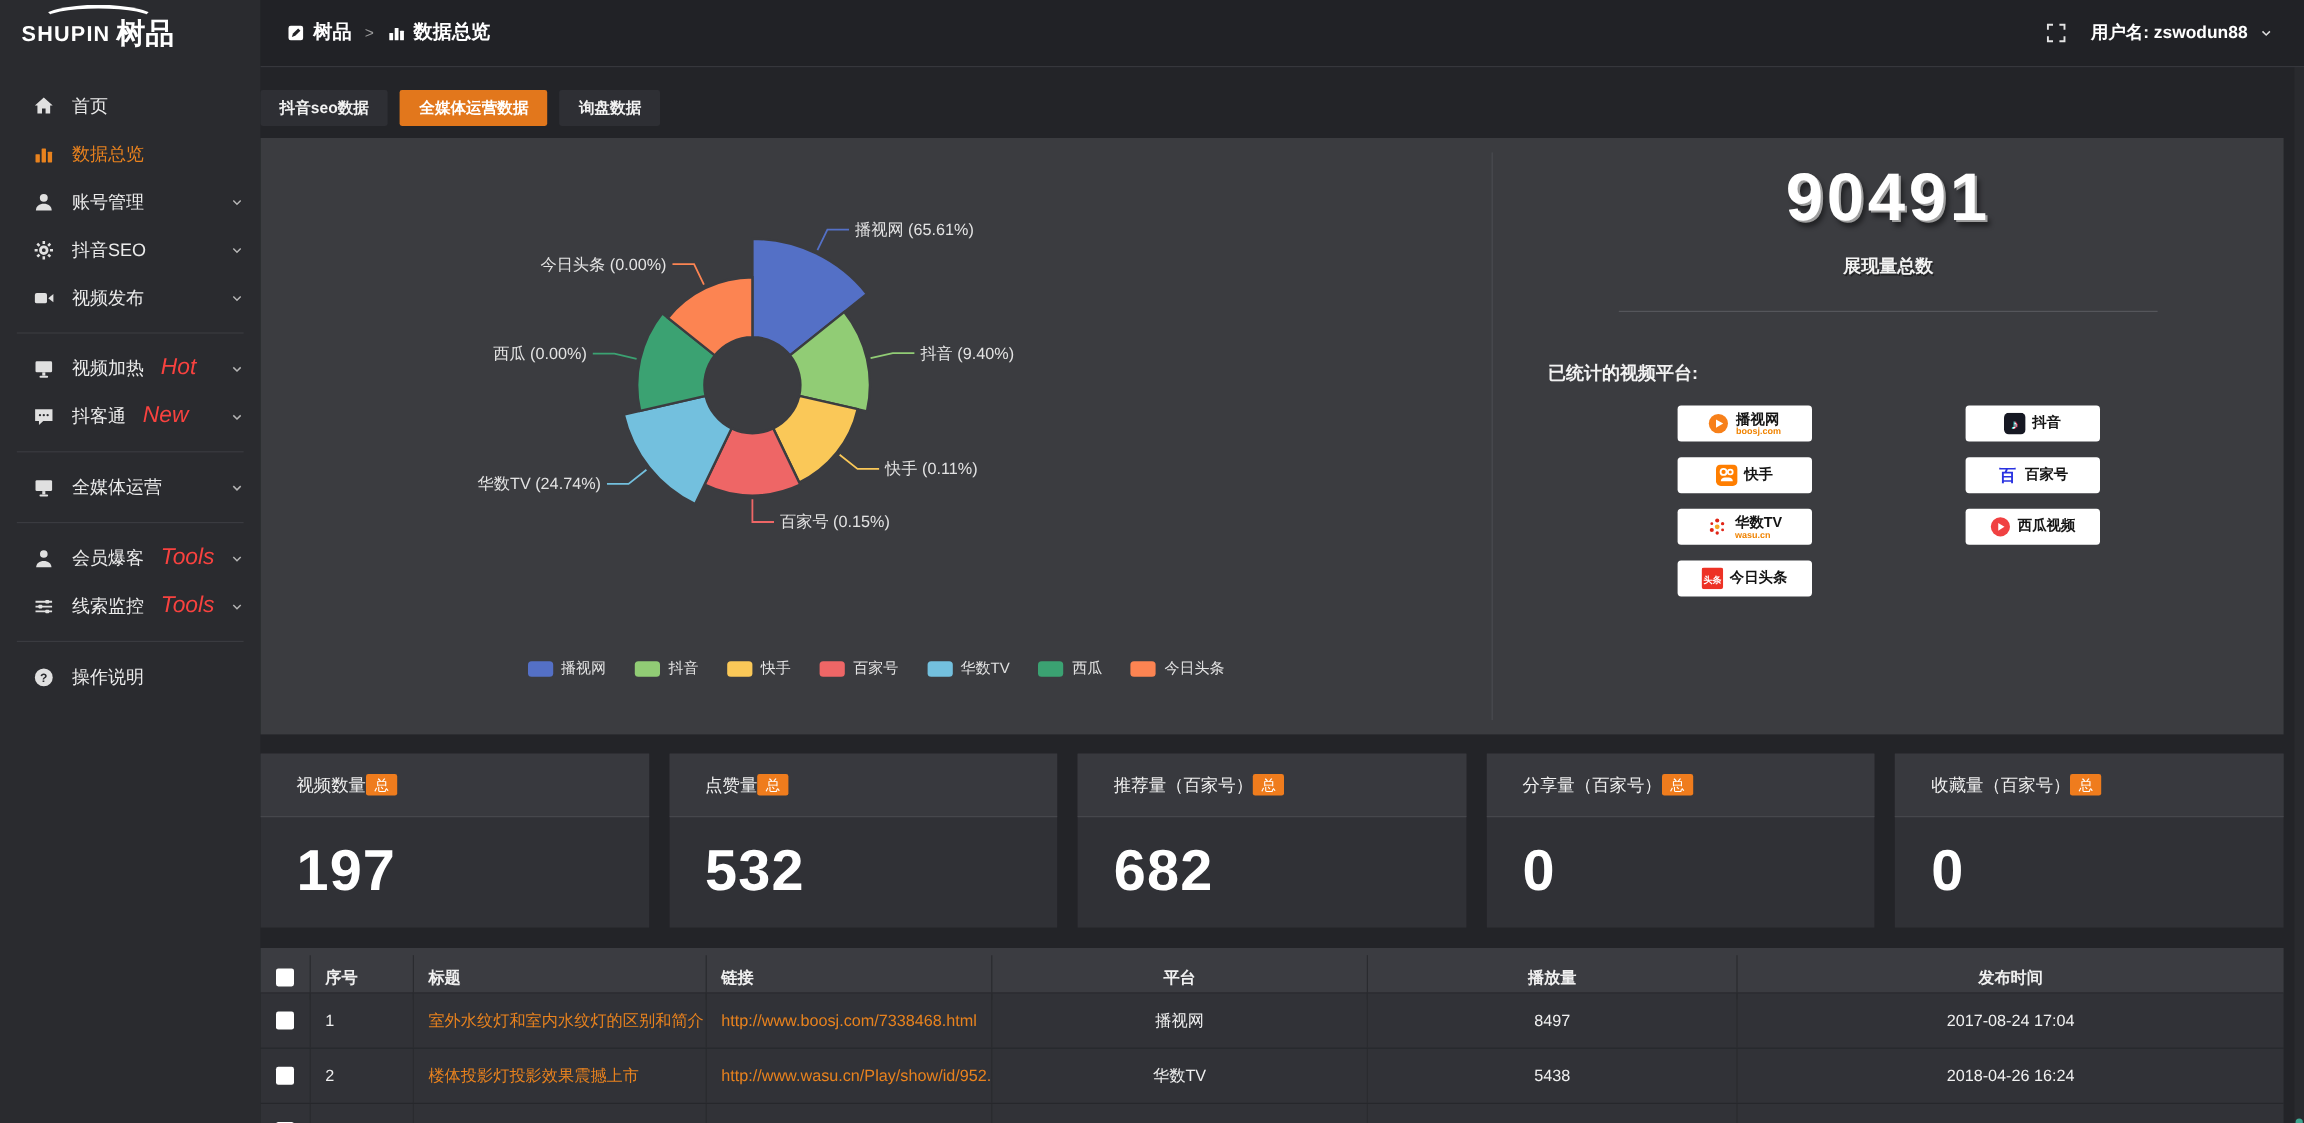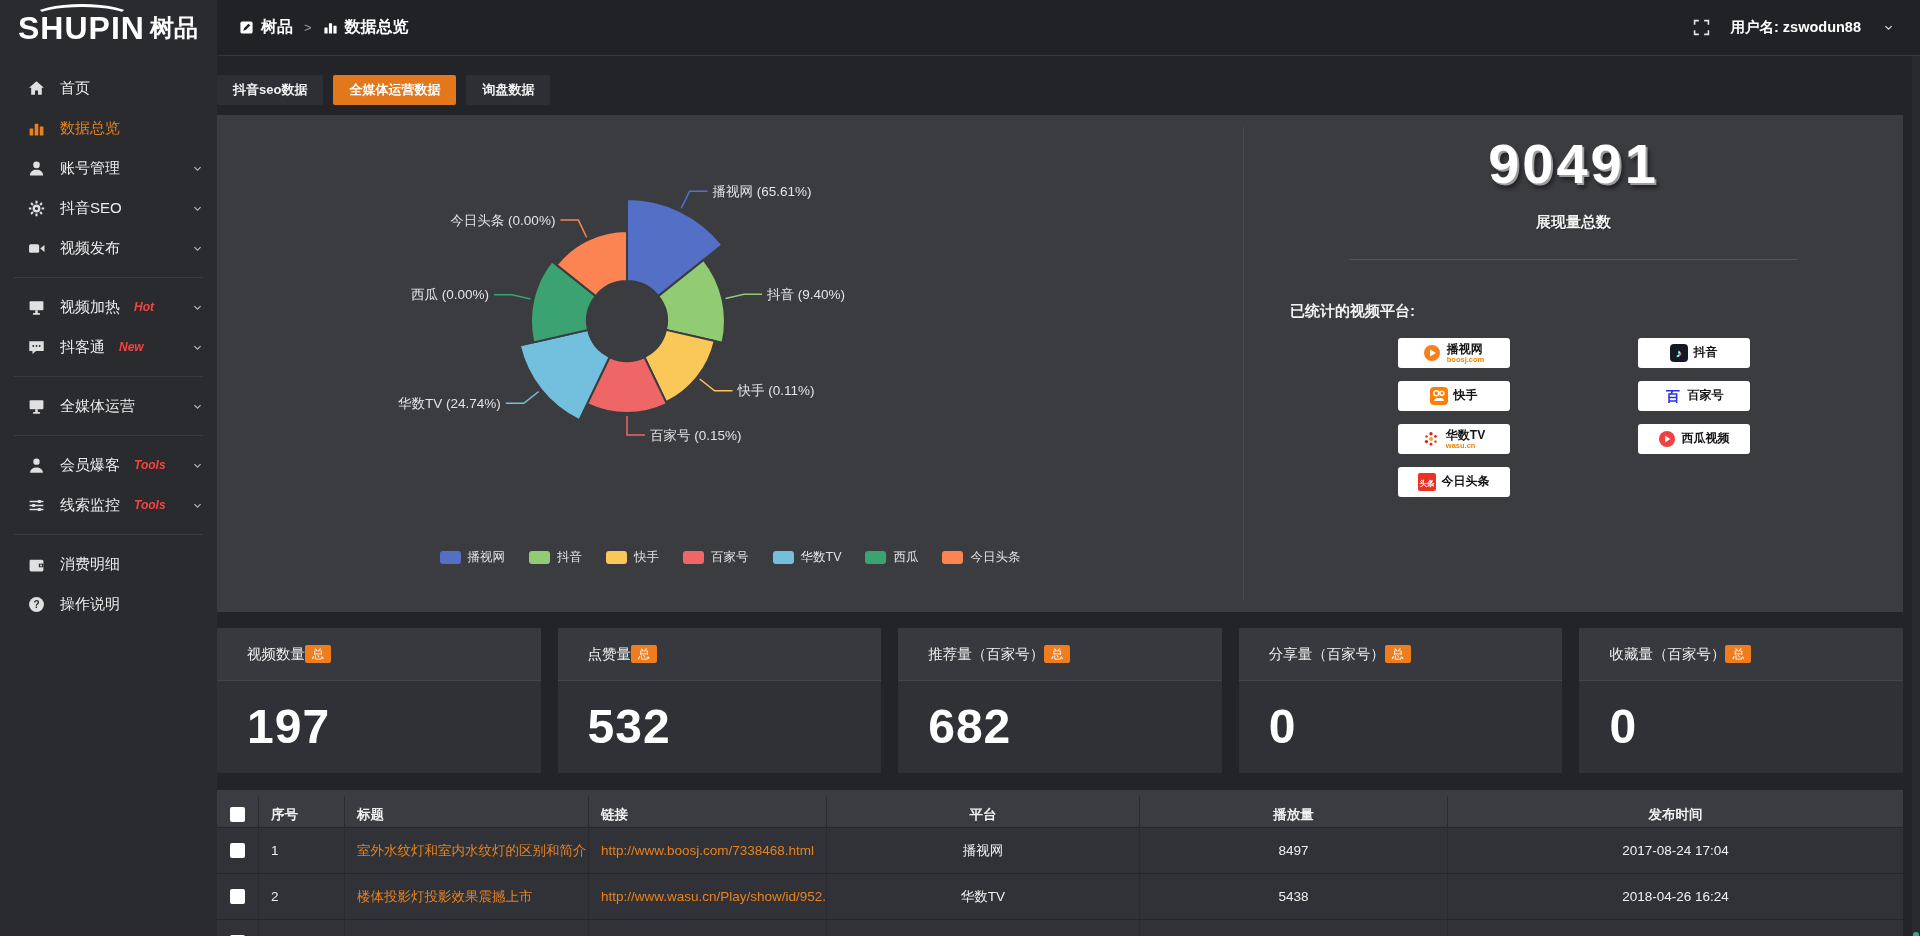--- a/index.html
+++ b/index.html
@@ -2,48 +2,48 @@
 <html><head>
 <meta charset="utf-8">
 <style>
 *{box-sizing:border-box;margin:0;padding:0;}
 body{margin:0;background:#151618;font-family:"Liberation Sans","DejaVu Sans",sans-serif;}
 .page{position:relative;width:1920px;height:936px;background:#232428;overflow:hidden;color:#e9e9e9;}
 
 
 .sidebar{position:absolute;left:0;top:0;width:217px;height:100%;background:#2a2b2f;z-index:2;}
 .logo{height:56px;display:flex;align-items:center;padding-left:18px;position:relative;cursor:pointer;}
-.logo-latin{font-size:32px;font-weight:800;letter-spacing:1px;color:#fff;}
+.logo-latin{font-size:18px;font-weight:800;letter-spacing:1px;color:#fff;}
 .logo-cjk{font-size:24px;font-weight:800;color:#fff;margin-left:5px;}
 .logo-arc{position:absolute;top:4px;left:34px;width:96px;height:24px;border:3px solid transparent;border-top-color:#fff;border-radius:50%;}
 .side-menu{padding-top:12px;}
 .side-item{height:40px;display:flex;align-items:center;padding:0 14px 0 28px;cursor:pointer;}
 .s-icon{width:17px;height:17px;color:#e0e0e0;margin-right:15px;flex:none;display:flex;}
 .s-icon svg{width:100%;height:100%;}
 .s-label{font-size:15px;color:#ececec;}
 .side-item.active .s-label,.side-item.active .s-icon{color:#e8821e;}
-.s-badge{font-size:12px;font-weight:bold;font-style:italic;margin-left:14px;}
+.s-badge{font-size:19px;font-weight:normal;font-style:italic;margin-left:14px;}
 .s-badge.red{color:#f8423f;}
 .s-badge.gold{color:#e5a23a;}
 .s-chevron{margin-left:auto;width:11px;height:11px;color:#b5b5b5;display:flex;}
 .s-chevron svg{width:100%;height:100%;}
 .s-divider{height:1px;background:#3a3b40;margin:9px 14px;}
 
 
 .main{position:absolute;left:217px;top:0;right:0;bottom:0;}
 .topbar{height:56px;display:flex;align-items:center;justify-content:space-between;padding:0 26px 0 22px;border-bottom:1px solid #36373c;background:#212226;}
 .breadcrumb{display:flex;align-items:center;gap:7px;}
 .bc-icon{width:15px;height:15px;color:#fff;display:flex;}
 .bc-icon svg{width:100%;height:100%;}
 .bc-text{font-size:16px;font-weight:bold;color:#fff;cursor:pointer;}
 .bc-sep{color:#9b9b9b;font-size:13px;margin:0 4px;}
 .topbar-right{display:flex;align-items:center;gap:20px;}
 .fullscreen-btn{width:17px;height:17px;color:#e3e3e3;display:flex;cursor:pointer;}
 .fullscreen-btn svg{width:100%;height:100%;}
-.user-box{display:flex;align-items:center;gap:22px;cursor:pointer;}
+.user-box{display:flex;align-items:center;gap:10px;cursor:pointer;}
 .user-name{font-size:14.5px;font-weight:600;color:#fff;}
 .user-chevron{width:11px;height:11px;color:#ddd;display:flex;}
 .user-chevron svg{width:100%;height:100%;}
 
 
 .content{padding:0 17px 0 0;}
 .tabs{display:flex;gap:10px;margin-top:19px;}
 .tab{height:30px;line-height:30px;padding:0 16px;font-size:13px;font-weight:bold;color:#f2f2f2;background:#2e2f34;border-radius:2px;cursor:pointer;}
 .tab.active{background:#e2771c;color:#fff;}
 
@@ -250,30 +250,20 @@
           </span>
           <span class="s-label">线索监控</span>
           <span class="s-badge red">Tools</span>
           <span class="s-chevron">
             <svg viewBox="0 0 16 16" fill="none" stroke="currentColor" stroke-width="1.8">
               <path d="M3.5 6l4.5 4.5L12.5 6"></path>
             </svg>
           </span>
         </div>
         <div class="s-divider"></div>
-        <div class="side-item">
-          <span class="s-icon">
-            <svg viewBox="0 0 16 16" fill="currentColor">
-              <path d="M2 3.5h11a1.5 1.5 0 011.5 1.5v8a1.5 1.5 0 01-1.5 1.5H3A1.5 1.5 0 011.5 13V4.5z"></path>
-              <rect x="10.2" y="7.2" width="4.3" height="3.4" fill="#2a2b2e"></rect>
-              <rect x="11.4" y="8.1" width="1.7" height="1.6"></rect>
-            </svg>
-          </span>
-          <span class="s-label">消费明细</span>
-        </div>
         <div class="side-item">
           <span class="s-icon">
             <svg viewBox="0 0 16 16">
               <circle cx="8" cy="8" r="7" fill="currentColor"></circle>
               <text x="8" y="11.3" text-anchor="middle" font-size="9.5" font-weight="bold" fill="#2a2b2e">?</text>
             </svg>
           </span>
           <span class="s-label">操作说明</span>
         </div>
       </nav>

